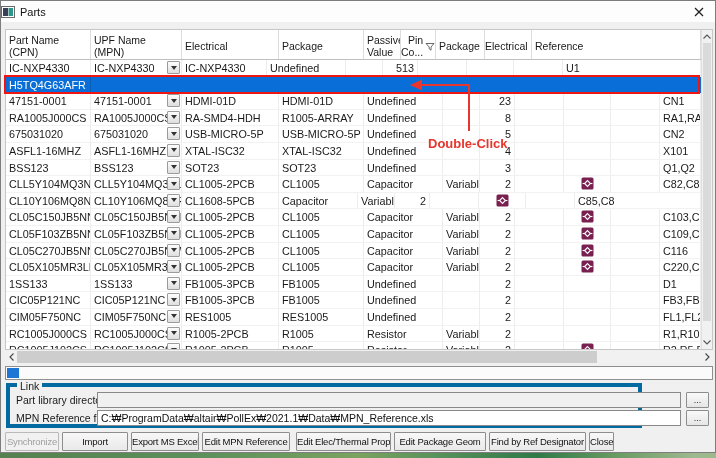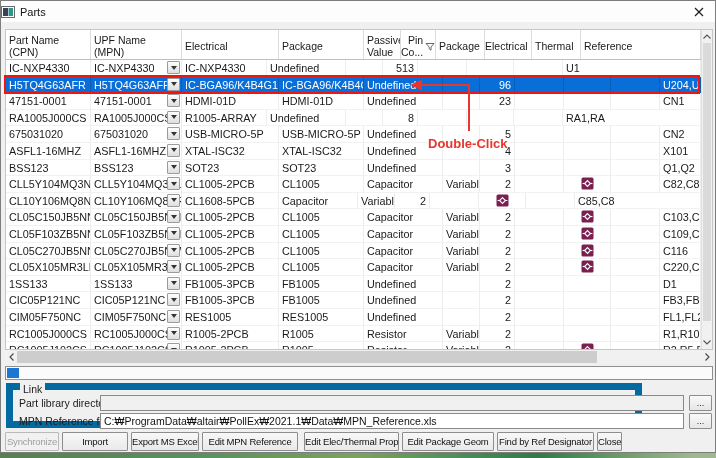--- a/index.html
+++ b/index.html
@@ -17,21 +17,21 @@
   
   .table{position:absolute;left:4px;top:28px;width:708px;height:321px;background:#fff;
          border:1px solid #c6c6c6;box-sizing:border-box;}
   .thead{position:absolute;left:0;top:0;right:11px;height:30px;display:flex;background:#fff;
          border-bottom:1px solid #bfbfbf;box-sizing:border-box;}
   .hcell{font-size:10.5px;color:#1a1a1a;padding:2px 0 0 3px;border-right:1px solid #dcdcdc;
          box-sizing:border-box;display:flex;align-items:center;line-height:12px;overflow:hidden;flex:none;}
   .hcell span{white-space:pre-line;}
   .tbody{position:absolute;left:0;top:30px;right:11px;bottom:0;overflow:hidden;}
   .trow{display:flex;height:16.6px;position:relative;background:#fff;}
-  .trow.selected{background:#0a6ed8;color:#fff;}
+  .trow.selected{background:#0a6ed8;color:#fff;flex-direction:column;}
   .tcell{font-size:10.8px;line-height:16.5px;padding-left:3px;border-right:1px solid #ededed;
          border-bottom:1px solid #f2f2f2;box-sizing:border-box;overflow:hidden;white-space:nowrap;
          flex:none;color:#1a1a1a;}
   .trow.selected .tcell{color:#fff;border-right-color:#0a5fb4;border-bottom-color:#0a6ed8;}
   .c-cpn{width:85px}.c-mpn{width:91px;position:relative}.c-footprint{width:97px}.c-package{width:85px}
   .c-functional_type{width:79px}.c-passive_value{width:37px}
   .c-pin_count{width:35px;text-align:right;padding-right:3px;padding-left:0}
   .c-package2{width:49px}.c-electrical{width:47px;text-align:center;padding-left:0}
   .c-thermal{width:49px}.c-reference{flex:1 1 auto;width:auto}
   .tcell svg{margin-top:1px;vertical-align:top;}
@@ -44,40 +44,40 @@
   .vs-up{top:0}.vs-down{bottom:0}
   .vs-thumb{position:absolute;left:1px;top:13px;width:8px;height:278px;background:#dadada;}
   .hscroll{position:absolute;left:4px;top:350px;width:708px;height:12px;background:#f1f1f1;}
   .hs-arrow{position:absolute;top:0;width:12px;height:12px;display:flex;align-items:center;justify-content:center;}
   .hs-left{left:0}.hs-right{right:0}
   .hs-thumb{position:absolute;left:12px;top:0;width:580px;height:12px;background:#cdcdcd;}
   .pbar{position:absolute;left:4px;top:365px;width:708px;height:14px;background:#fbfbfb;
         border:1px solid #8f8f8f;box-sizing:border-box;}
   .pthumb{position:absolute;left:1px;top:1px;bottom:1px;width:12px;background:#1d76d4;}
   
-  .link-group{position:absolute;left:5px;top:382px;width:636px;height:45px;border:7px solid #0369a1;box-sizing:border-box;}
+  .link-group{position:absolute;left:5px;top:382px;width:636px;height:45px;border:4px solid #0369a1;box-sizing:border-box;}
   .link-legend{position:absolute;top:-7px;left:7px;background:#f0f0f0;padding:0 3px;font-size:10.5px;color:#222;}
   .lrow{position:absolute;left:0;right:0;height:16px;}
   .llabel{position:absolute;left:6px;font-size:10.5px;line-height:16px;color:#1a1a1a;}
   .field{position:absolute;left:87px;width:584px;height:16px;border:1px solid #898989;background:#fff;
          font-family:inherit;font-size:10.5px;padding:0 3px;box-sizing:border-box;color:#111;}
   .field.gray{background:#f0f0f0;}
   .browse{position:absolute;left:676px;width:23px;height:16px;border:1px solid #8d8d8d;
           background:linear-gradient(#f9f9f9,#e6e6e6);font-family:inherit;font-size:9px;line-height:10px;
           text-align:center;box-sizing:border-box;border-radius:1px;padding:0;color:#222;}
   
   .btnrow{position:absolute;left:4px;top:431px;width:708px;height:19px;display:flex;gap:3px;}
   .btn{height:19px;border:1px solid #8d8d8d;background:linear-gradient(#f8f8f8,#e9e9e9);
        font-family:inherit;font-size:9.5px;letter-spacing:-0.2px;color:#111;padding:0;
        border-radius:1px;white-space:nowrap;overflow:hidden;box-sizing:border-box;}
   .btn.disabled{color:#9f9f9f;border-color:#b9b9b9;background:#f1f1f1;}
   [data-name="synchronize-button"]{width:54px}
   [data-name="import-button"]{width:66px}
   [data-name="export-ms-excel-button"]{width:68px}
-  [data-name="edit-mpn-reference-button"]{width:96px}
+  [data-name="edit-mpn-reference-button"]{width:88px}
   [data-name="edit-elec-thermal-prop-button"]{width:95px;margin-left:3px}
   [data-name="edit-package-geom-button"]{width:92px}
   [data-name="find-by-ref-designator-button"]{width:97px}
   
   .sel-outline{position:absolute;left:3px;top:74px;width:696px;height:19px;border:2px solid #ef1511;
                box-sizing:border-box;pointer-events:none;}
   .annot{position:absolute;left:0;top:0;pointer-events:none;}
 </style>
 </head>
 <body>
@@ -125,23 +125,20 @@
           <svg data-name="filter-icon" width="10" height="10" viewBox="0 0 10 10" style="flex:none;margin:3px 0 0 2px">
             <path d="M1 1.5 H9 L6 5 V8.2 L4.2 6.8 V5 Z" fill="none" stroke="#5a5a5a" stroke-width="0.9"></path>
           </svg>
         </div>
         <div class="hcell c-package2" data-name="column-header-package2">
           <span data-name="column-header-label">Package</span>
         </div>
         <div class="hcell c-electrical" data-name="column-header-electrical">
           <span data-name="column-header-label">Electrical</span>
         </div>
-        <div class="hcell c-thermal" data-name="column-header-thermal">
-          <span data-name="column-header-label">Thermal</span>
-        </div>
         <div class="hcell c-reference" data-name="column-header-reference">
           <span data-name="column-header-label">Reference</span>
         </div>
       </div>
     <div class="tbody" data-name="table-body">
         <div class="trow" data-name="table-row">
           <div class="tcell c-cpn" data-name="cell-cpn">IC-NXP4330</div>
           <div class="tcell c-mpn" data-name="cell-mpn">IC-NXP4330<span class="ddbtn" data-name="mpn-dropdown-button">
               <span class="ddarrow" data-name="chevron-down-icon"></span>
             </span></div>
@@ -182,20 +179,21 @@
           <div class="tcell c-package2" data-name="cell-package2"></div>
           <div class="tcell c-electrical" data-name="cell-electrical"></div>
           <div class="tcell c-thermal" data-name="cell-thermal"></div>
           <div class="tcell c-reference" data-name="cell-reference">CN1</div>
         </div>
         <div class="trow" data-name="table-row">
           <div class="tcell c-cpn" data-name="cell-cpn">RA1005J000CS</div>
           <div class="tcell c-mpn" data-name="cell-mpn">RA1005J000CS<span class="ddbtn" data-name="mpn-dropdown-button">
               <span class="ddarrow" data-name="chevron-down-icon"></span>
             </span></div>
+          <div class="tcell c-footprint" data-name="cell-footprint">RA-SMD4-HDH</div>
           <div class="tcell c-package" data-name="cell-package">R1005-ARRAY</div>
           <div class="tcell c-functional_type" data-name="cell-functional_type">Undefined</div>
           <div class="tcell c-passive_value" data-name="cell-passive_value"></div>
           <div class="tcell c-pin_count" data-name="cell-pin_count">8</div>
           <div class="tcell c-package2" data-name="cell-package2"></div>
           <div class="tcell c-electrical" data-name="cell-electrical"></div>
           <div class="tcell c-thermal" data-name="cell-thermal"></div>
           <div class="tcell c-reference" data-name="cell-reference">RA1,RA</div>
         </div>
         <div class="trow" data-name="table-row">

